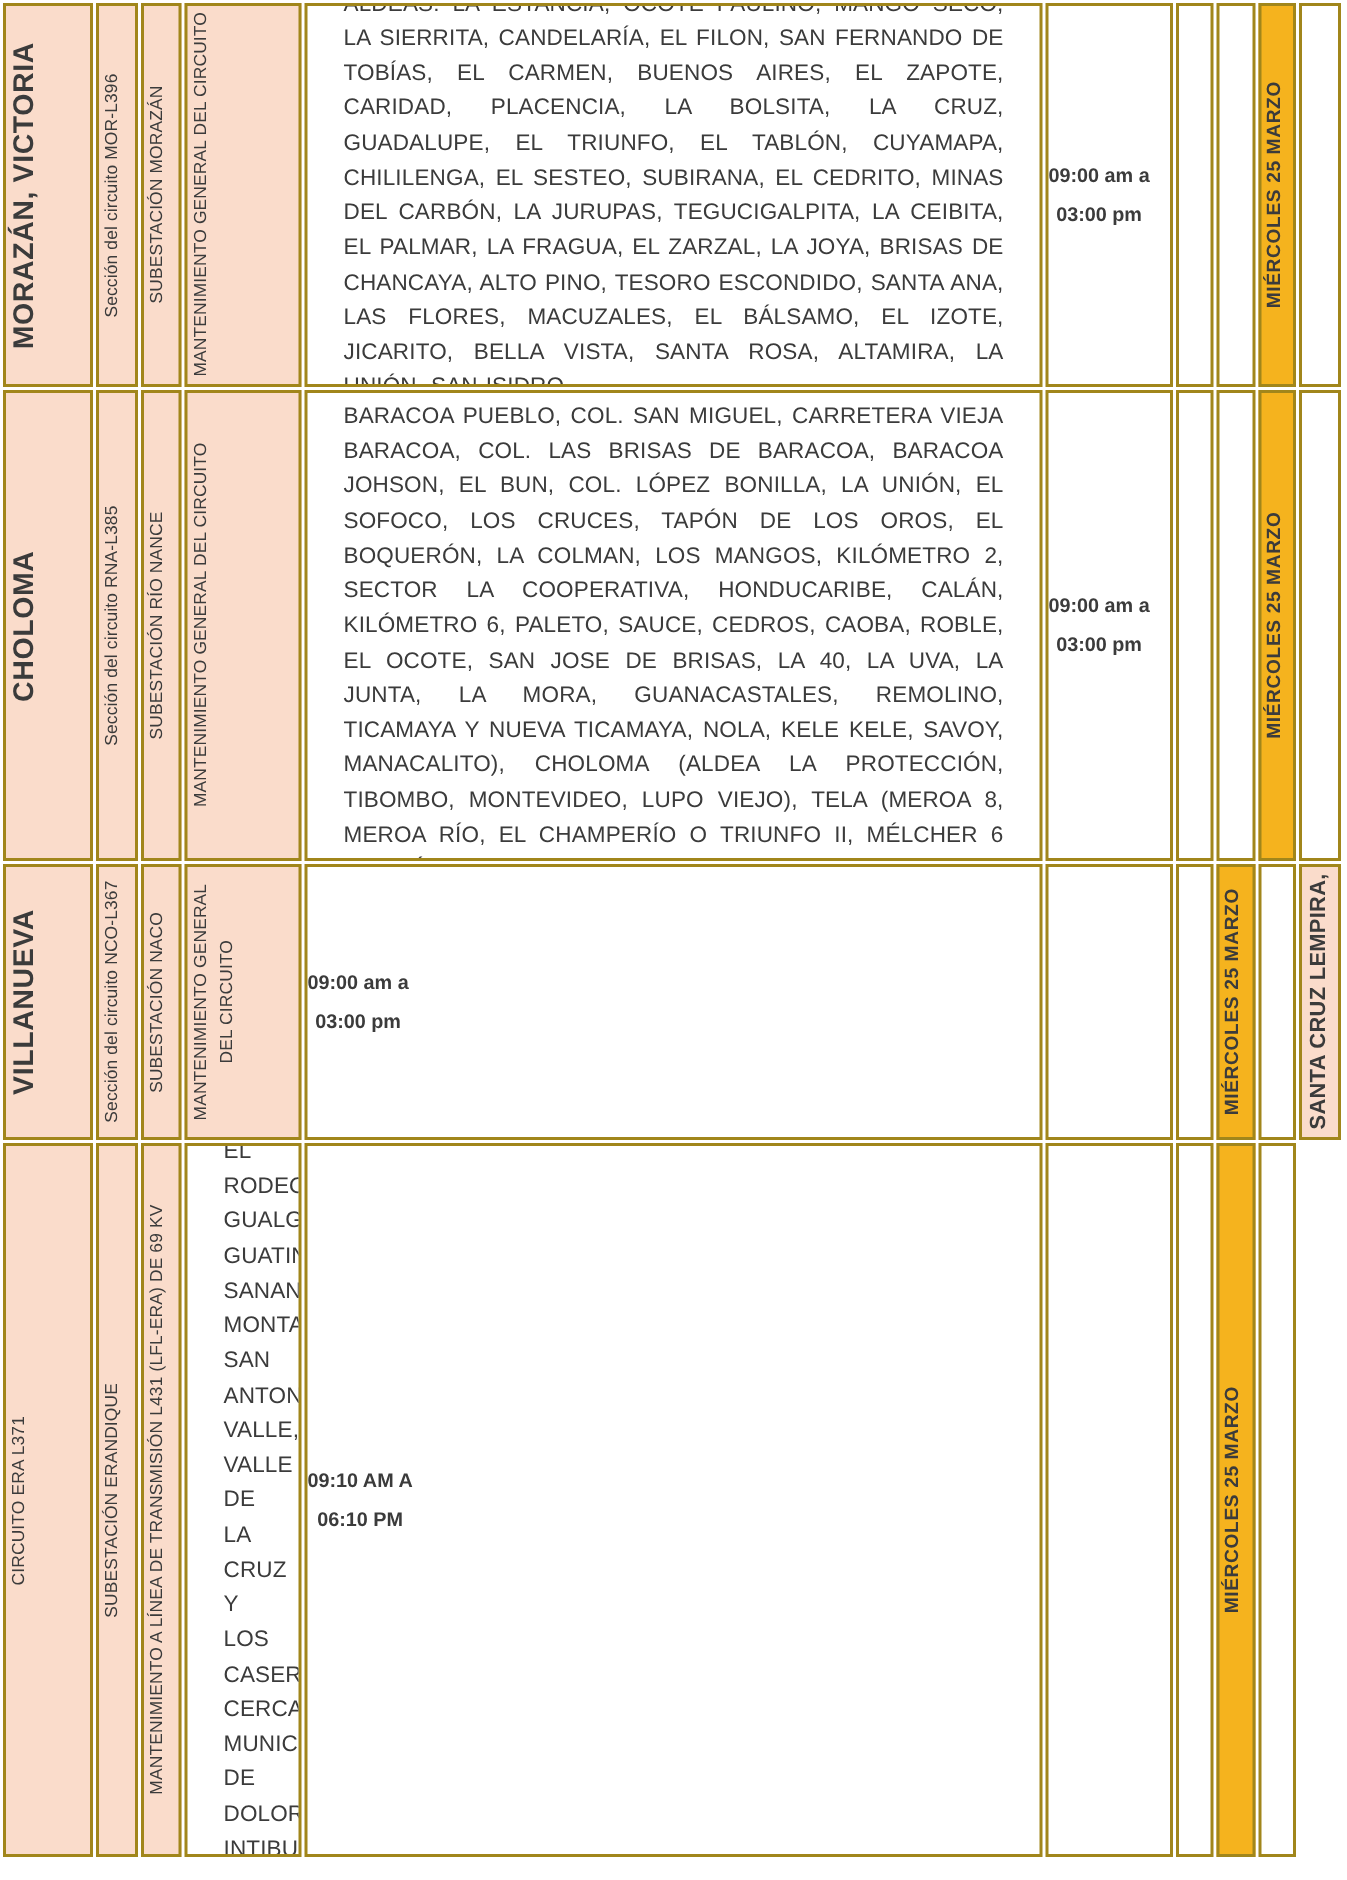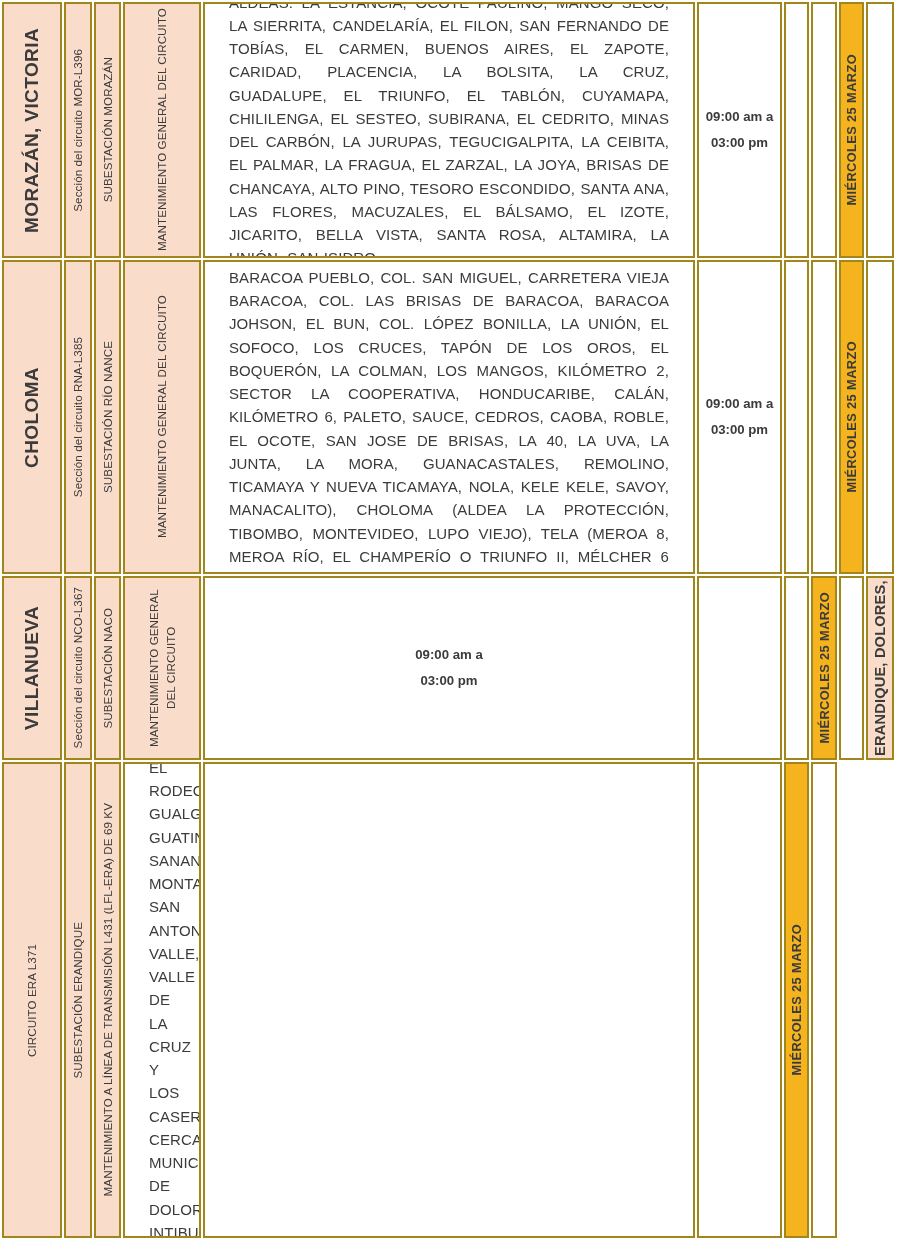--- a/index.html
+++ b/index.html
@@ -12,21 +12,20 @@
     padding:2px;
     box-sizing:border-box;
     width:898px;
     background:#ffffff;
   }
   .cell {
     border:2px solid #A1861B;
     box-sizing:border-box;
     display:flex;
     align-items:center;
-    justify-content:center;
     color:#3b3b3b;
     overflow:hidden;
     background:#ffffff;
   }
   .pink { background:#FADCCB; }
   .yellow { background:#F5B31E; }
   .rot {
     writing-mode: vertical-rl;
     transform: rotate(180deg);
     text-align:center;
@@ -142,20 +141,26 @@
     </div>
   <div class="cell pink">
       <div class="rot meta">SUBESTACIÓN ERANDIQUE</div>
     </div>
   <div class="cell pink">
       <div class="rot meta">MANTENIMIENTO A LÍNEA DE TRANSMISIÓN L431 (LFL-ERA) DE 69 KV</div>
     </div>
   <div class="cell areas-cell">
       <div class="areas">MUNICIPIO DE SANTA CRUZ, LEMPIRA: CASCO URBANO DE SANTA CRUZ Y LAS ALDEAS: CANDELARIA, LOMA LIMPIA, PAJAPAS, SAN PEDRO, SANTA ROSA Y LOS CASERÍOS CERCANOS: MUNICIPIO DE SAN FRANCISCO, LEMPIRA: CASCO URBANO DE SAN FRANCISCO Y LAS ALDEAS: CONCORDÍA, JELPOA, MAGDALENA, MARQUIRA, RORRUCA, SAN LUCAS Y LOS CASERÍOS CERCANOS: MUNICIPIO DE ERANDIQUE, LEMPIRA: CASCO URBANO DE ERANDIQUE Y LAS ALDEAS: AZACUALPA, CONCEPCIÓN, EL CARRIZAL, EL CONAL, EL RODEO, GUALGUIRE, GUATINCARA, SANANTONIO MONTAÑA, SAN ANTONIO VALLE, VALLE DE LA CRUZ Y LOS CASERÍOS CERCANOS: MUNICIPIO DE DOLORES, INTIBUCÁ: CASCO URBANO DE DOLORES Y LAS ALDEAS: AZACUALPA Y LOS CASERÍOS CERCANOS: MUNICIPIO DE SAN MIGUELITO, INTIBUCÁ: CASCO URBANO DE SAN MIGUELITO Y LAS ALDEAS: TOCO, LAS TRANCAS, AGUA BLANCA, EL BORBOLLÓN, LA MISION, MANGUAL Y LOS CACERÍOS CERCANOS: MUNICIPIO DE SAN JUAN, INTIBUCÁ: LAS ALDEAS LOMA DE HORNOS, AGUA CALIENTE SUR, YATERIQUE, LLANO REDONDO, CARRIZALITO, SAN GABRIEL, BARRIO NUEVO, CAÑADAS, SIMARRO Y LOS CASERÍOS CERCANOS.</div>
     </div>
+  <div class="cell">
+      <div class="time">
+        <span>09:10 AM A</span>
+        <span>06:10 PM</span>
+      </div>
+    </div>
   <div class="cell"></div>
   <div class="cell"></div>
   <div class="cell yellow">
       <div class="rot date">MIÉRCOLES 25 MARZO</div>
     </div>
   <div class="cell"></div>
 
 </div>
 
 </body></html>

